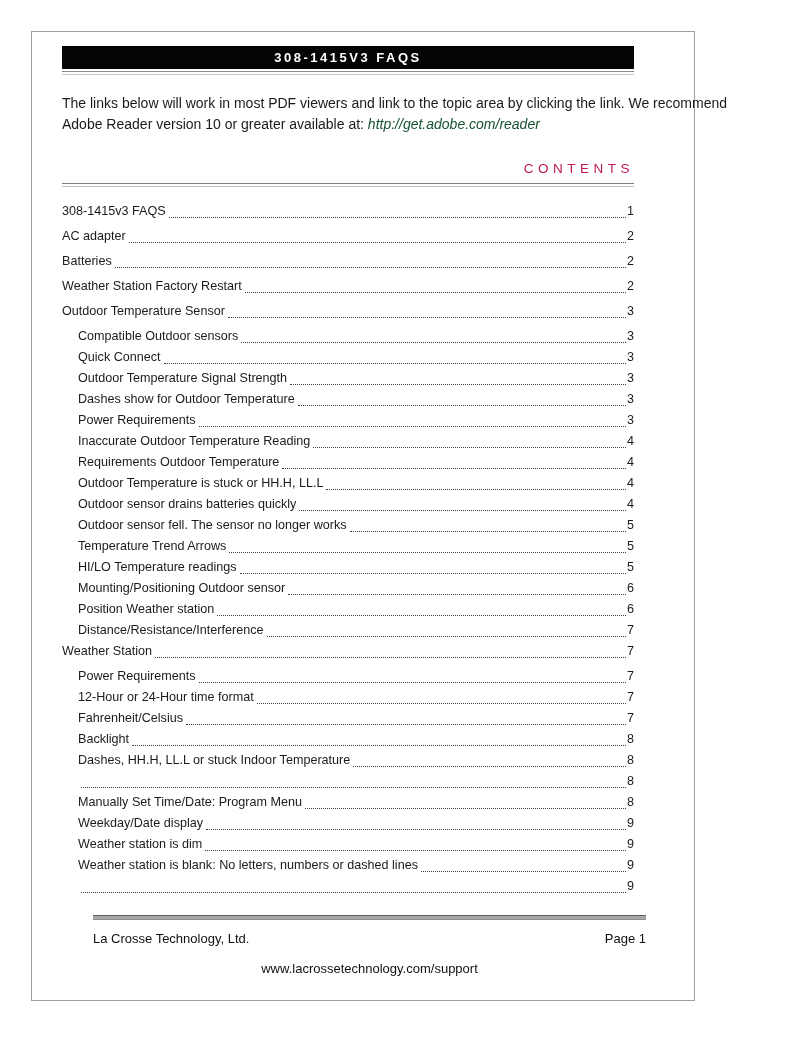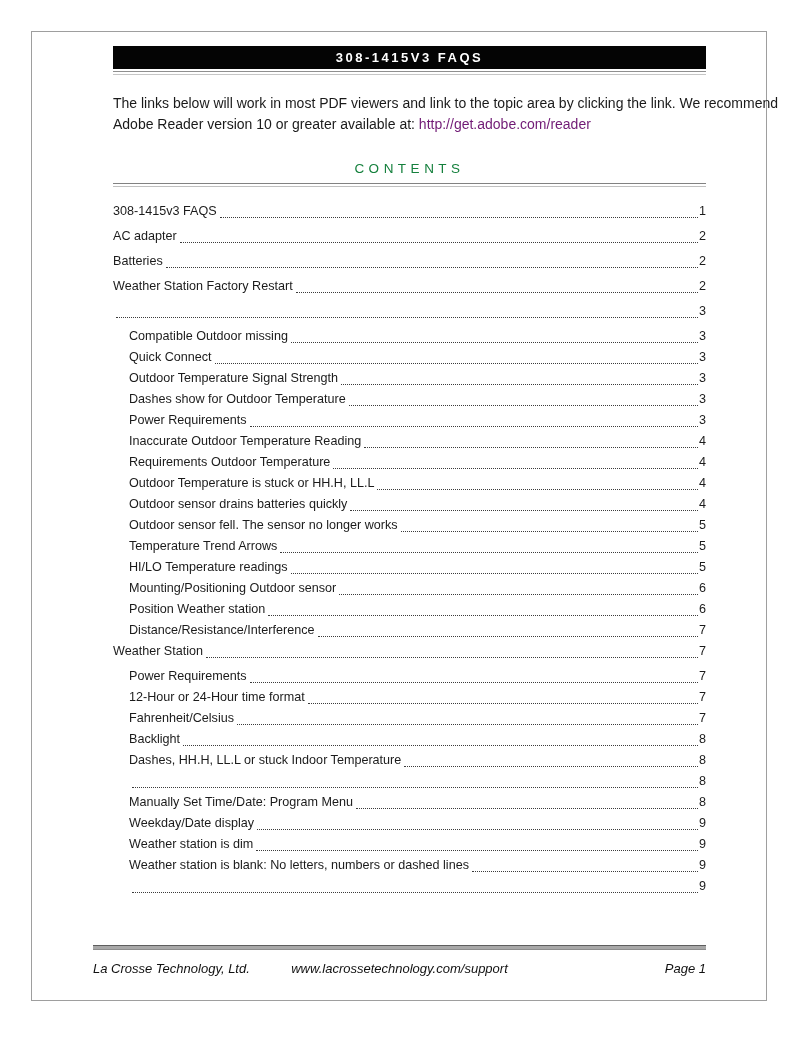--- a/index.html
+++ b/index.html
@@ -10,26 +10,26 @@
   }
   body {
     width: 802px;
     height: 1037px;
     position: relative;
   }
   .page {
     position: absolute;
     left: 31px;
     top: 31px;
-    width: 736px;
+    width: 664px;
     height: 970px;
     background: #ffffff;
     border: 1px solid #9e9e9e;
     box-sizing: border-box;
-    padding: 14px 60px 0 81px;
+    padding: 14px 60px 0 30px;
   }
   .title-bar {
     background: #040404;
     color: #ffffff;
     height: 23px;
     line-height: 23px;
     text-align: center;
     font-size: 13px;
     font-weight: bold;
     letter-spacing: 2.5px;
@@ -43,28 +43,29 @@
   .intro {
     margin-top: 18px;
     font-size: 14px;
     line-height: 21px;
     color: #1a1a1a;
   }
   .intro-line {
     white-space: nowrap;
   }
   .intro-link {
-    color: #701a75;
+    color: #14532d;
     text-decoration: none;
     cursor: pointer;
+    font-style: italic;
   }
   .contents-heading {
     margin-top: 26px;
-    text-align: center;
-    color: #15803d;
+    text-align: right;
+    color: #be185d;
     font-size: 13.5px;
     letter-spacing: 4.5px;
   }
   .contents-underline {
     margin-top: 7px;
     height: 2px;
     border-top: 1px solid #828282;
     border-bottom: 1px solid #c0c0c0;
   }
   .toc {
@@ -93,39 +94,38 @@
     min-width: 12px;
     border-bottom: 1.6px dotted #3c3c3c;
     margin: 0 1px 4px 3px;
   }
   .toc-page {
     flex: 0 0 auto;
   }
   .footer {
     position: absolute;
     left: 61px;
-    right: 60px;
+    right: 48px;
     bottom: 24px;
-    font-style: italic;
   }
   .footer-line {
     height: 3px;
     background: #a8a8a8;
     border-top: 1px solid #5e5e5e;
     border-bottom: 1px solid #8d8d8d;
   }
   .footer-row {
     display: grid;
     grid-template-columns: 1fr auto 1fr;
     margin-top: 11px;
     font-size: 13px;
     color: #111111;
   }
   .footer-company { justify-self: start; }
-  .footer-support { justify-self: center; }
+  .footer-support { justify-self: center; margin-top: 30px; }
   .footer-page { justify-self: end; }
 </style>
 </head>
 <body>
 
 <div class="page">
 
   <div class="title-bar">
     <span>308-1415V3 FAQS</span>
   </div>
@@ -158,26 +158,27 @@
     <span class="toc-page">2</span>
   </div>
 
   <div class="toc-row level-0">
     <span class="toc-label">Weather Station Factory Restart</span>
     <span class="toc-dots"></span>
     <span class="toc-page">2</span>
   </div>
 
   <div class="toc-row level-0">
-    <span class="toc-dots"></span>
-    <span class="toc-page">3</span>
-  </div>
-
-  <div class="toc-row level-1">
-    <span class="toc-label">Compatible Outdoor missing</span>
+    <span class="toc-label">Outdoor Temperature Sensor</span>
+    <span class="toc-dots"></span>
+    <span class="toc-page">3</span>
+  </div>
+
+  <div class="toc-row level-1">
+    <span class="toc-label">Compatible Outdoor sensors</span>
     <span class="toc-dots"></span>
     <span class="toc-page">3</span>
   </div>
 
   <div class="toc-row level-1">
     <span class="toc-label">Quick Connect</span>
     <span class="toc-dots"></span>
     <span class="toc-page">3</span>
   </div>
 

